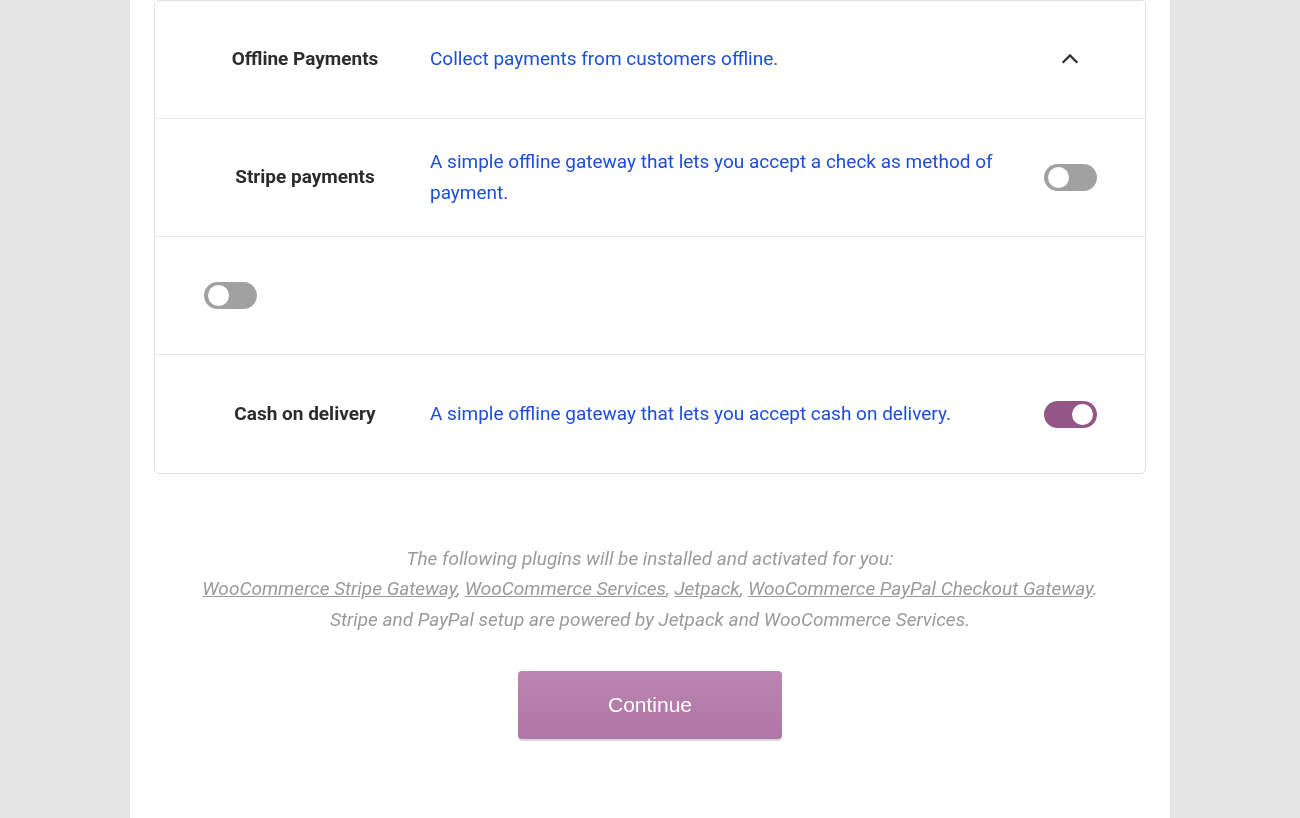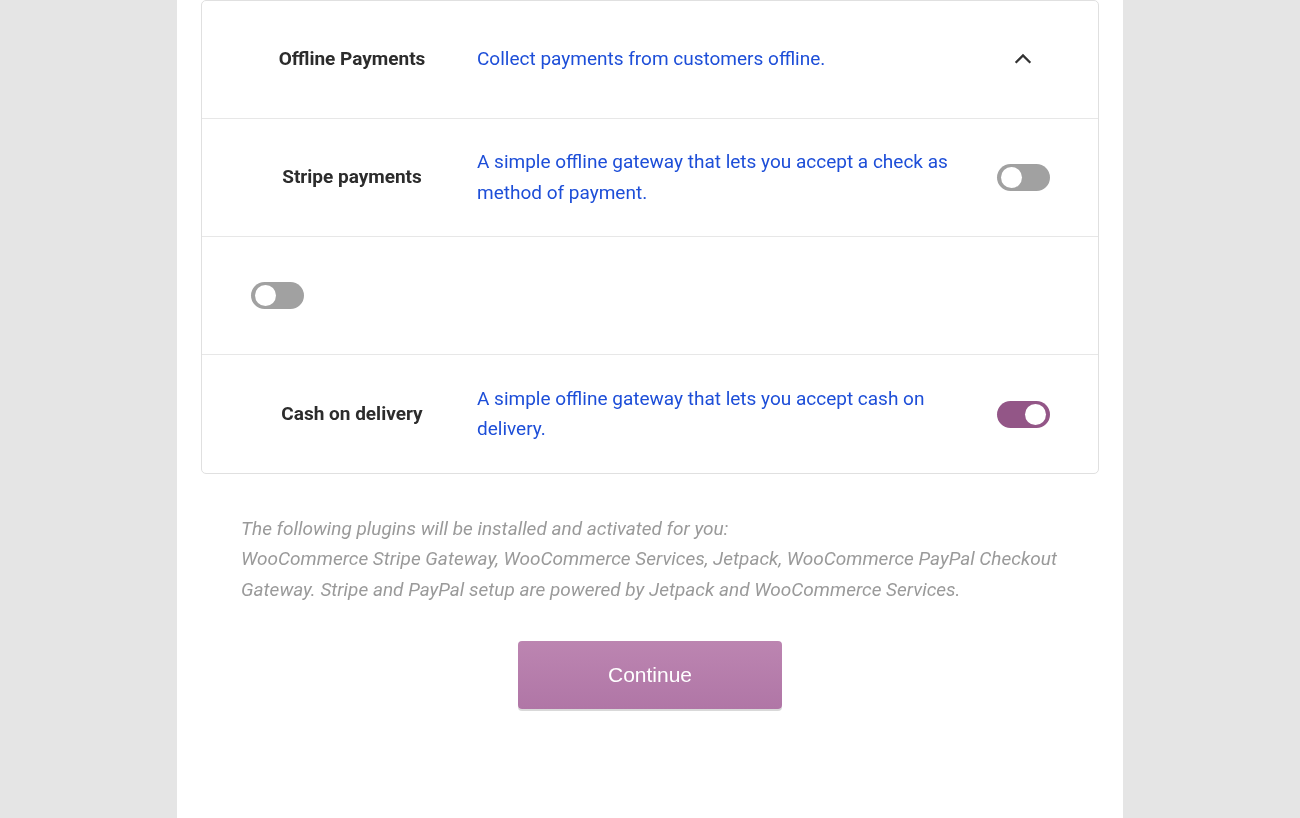--- a/index.html
+++ b/index.html
@@ -9,21 +9,21 @@
     }
     body {
       font-family: -apple-system, BlinkMacSystemFont, "Segoe UI", Roboto, Oxygen-Sans, Ubuntu, Cantarell, "Helvetica Neue", sans-serif;
       background: #e5e5e5;
       width: 1300px;
       height: 818px;
       display: flex;
       justify-content: center;
     }
     .outer-container {
-      width: 946px;
+      width: 1040px;
       background: #ffffff;
       padding: 0 24px 24px 24px;
     }
     .panel {
       border: 1px solid #e0e0e0;
       border-radius: 5px;
       overflow: hidden;
     }
     .panel-row {
       display: flex;
@@ -95,29 +95,30 @@
       border-radius: 50%;
       top: 3px;
     }
     .toggle-off .toggle-knob {
       left: 4px;
     }
     .toggle-on .toggle-knob {
       right: 4px;
     }
     .footer-text {
-      text-align: left;
+      text-align: center;
       font-style: italic;
       color: #9a9a9a;
       font-size: 19px;
       line-height: 1.6;
-      margin-top: 40px;
+      margin-top: 70px;
       padding: 0 40px;
     }
     .footer-text .link {
+      text-decoration: underline;
       cursor: pointer;
       color: #9a9a9a;
     }
     .continue-button {
       display: block;
       margin: 36px auto 0;
       background: #b67aab;
       background: linear-gradient(to bottom, #bc85b1, #b076a6);
       color: #ffffff;
       font-size: 21px;

